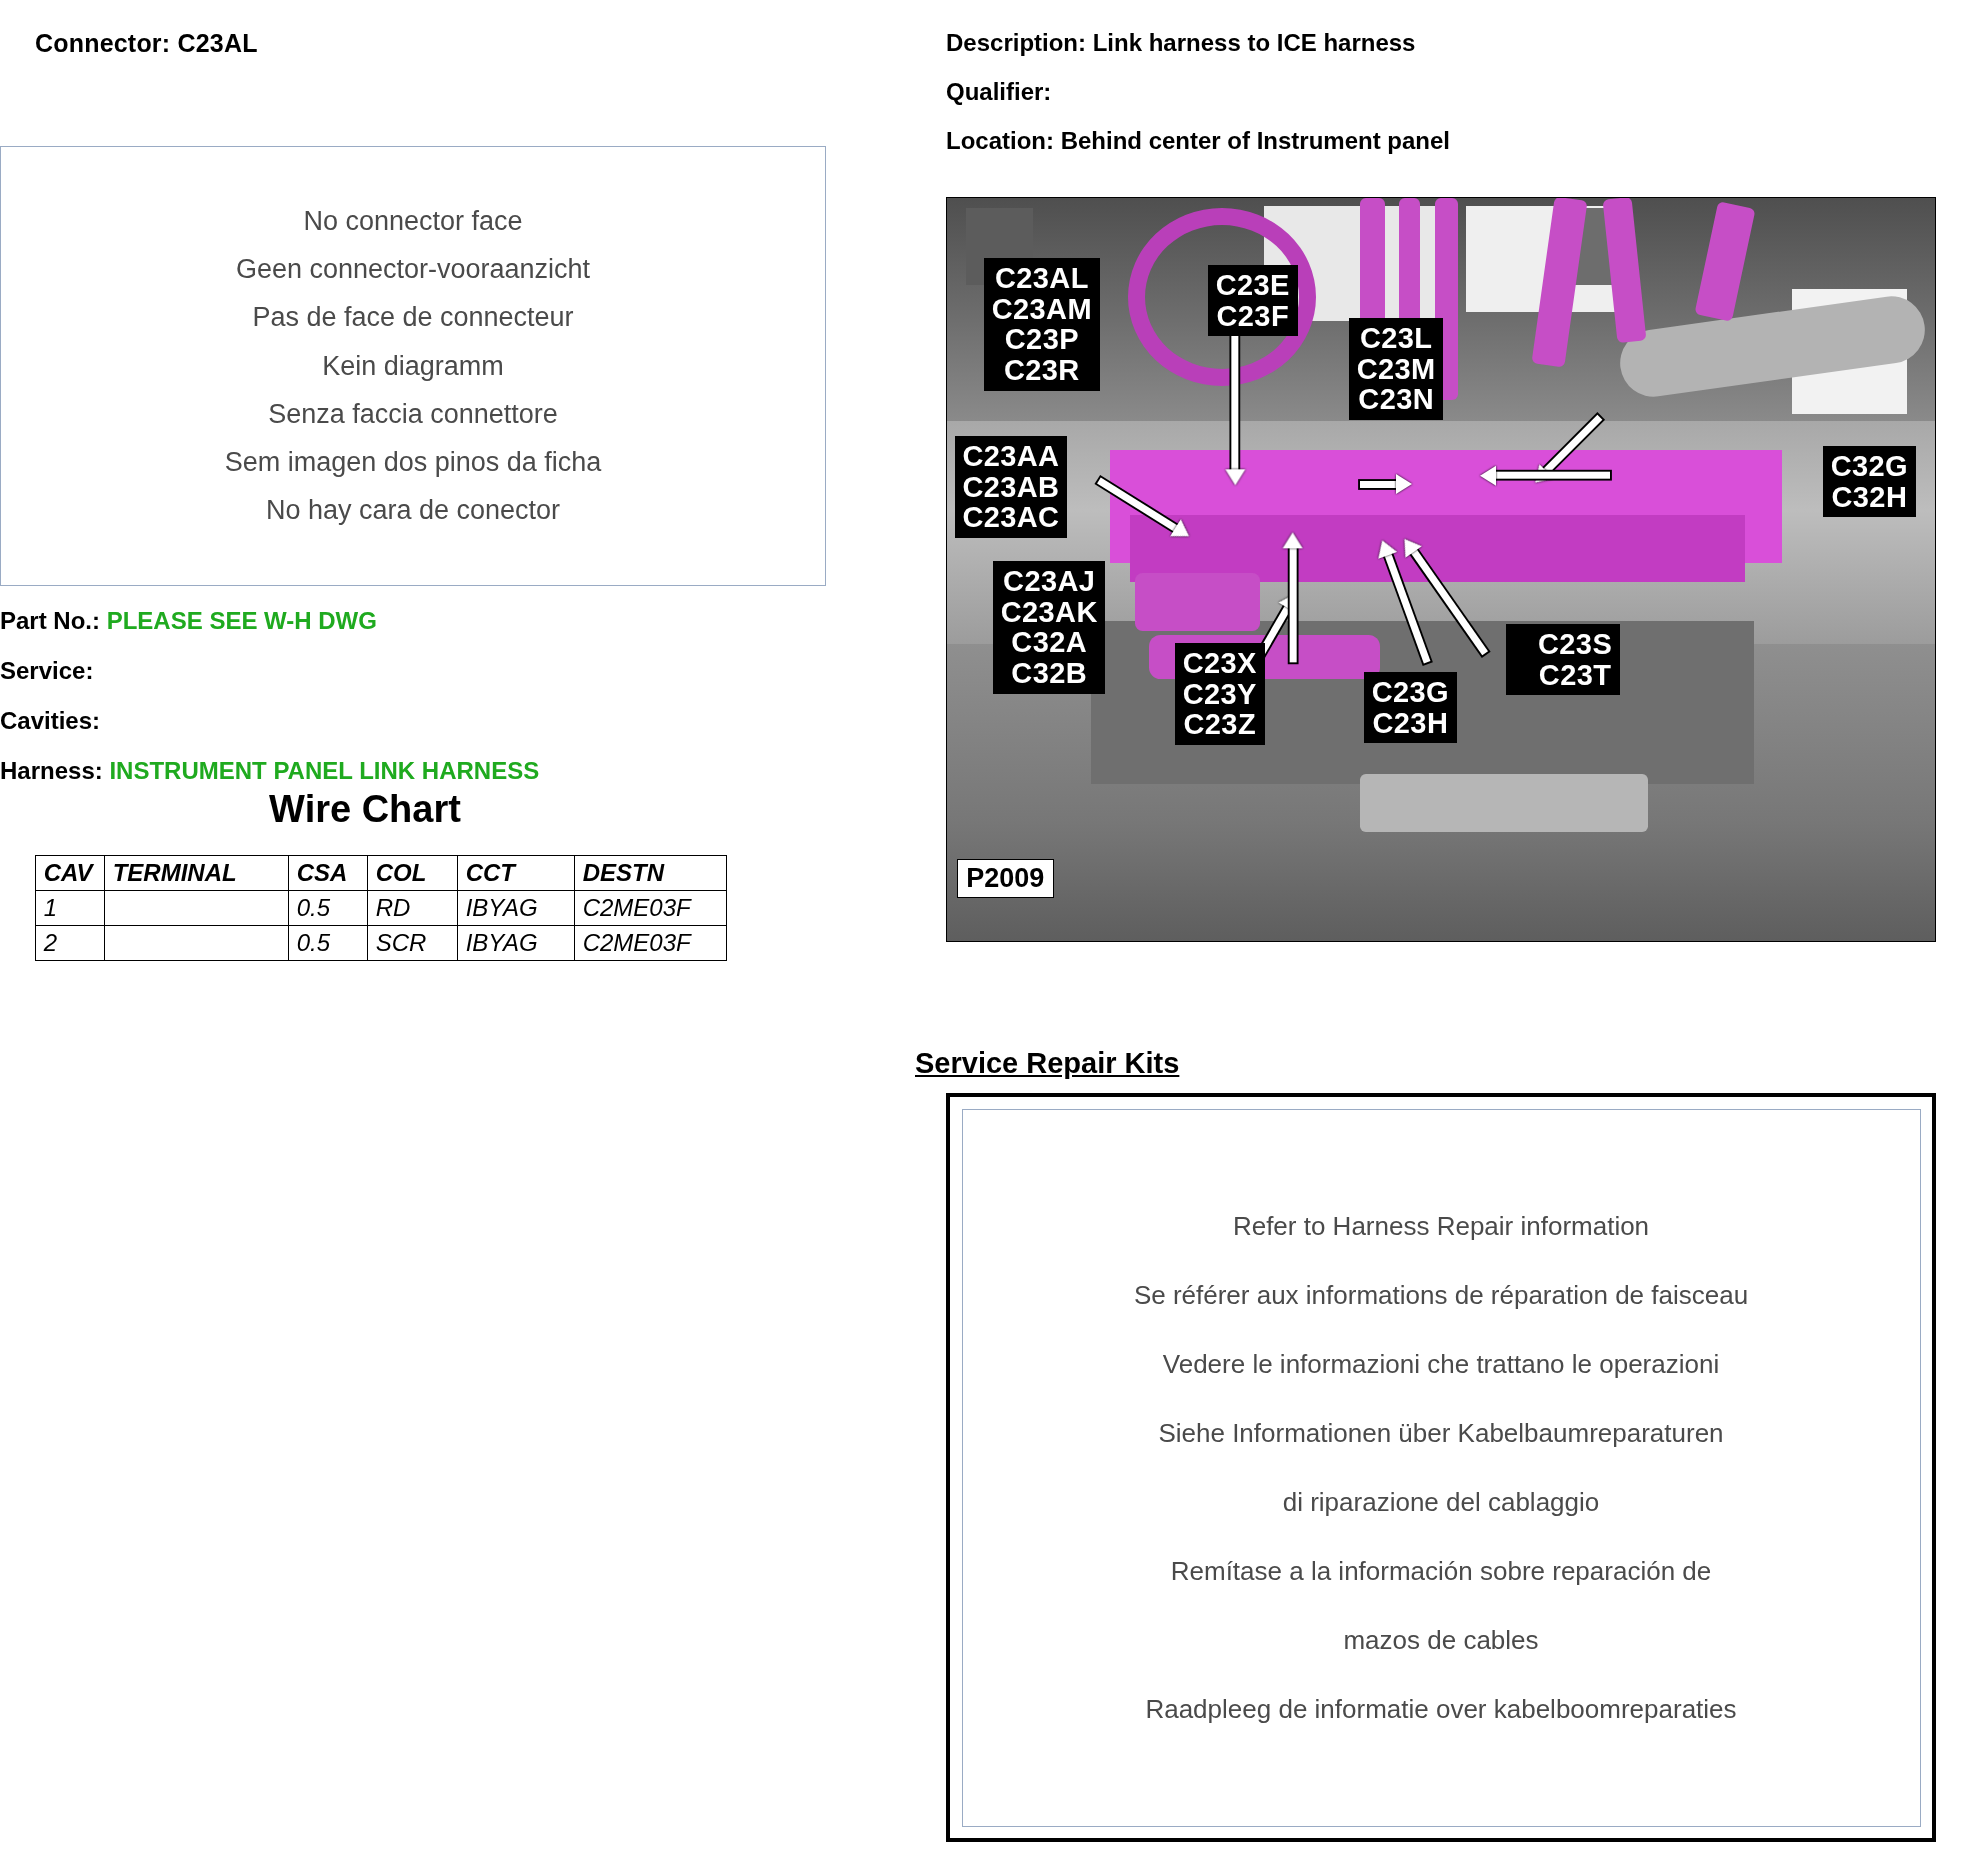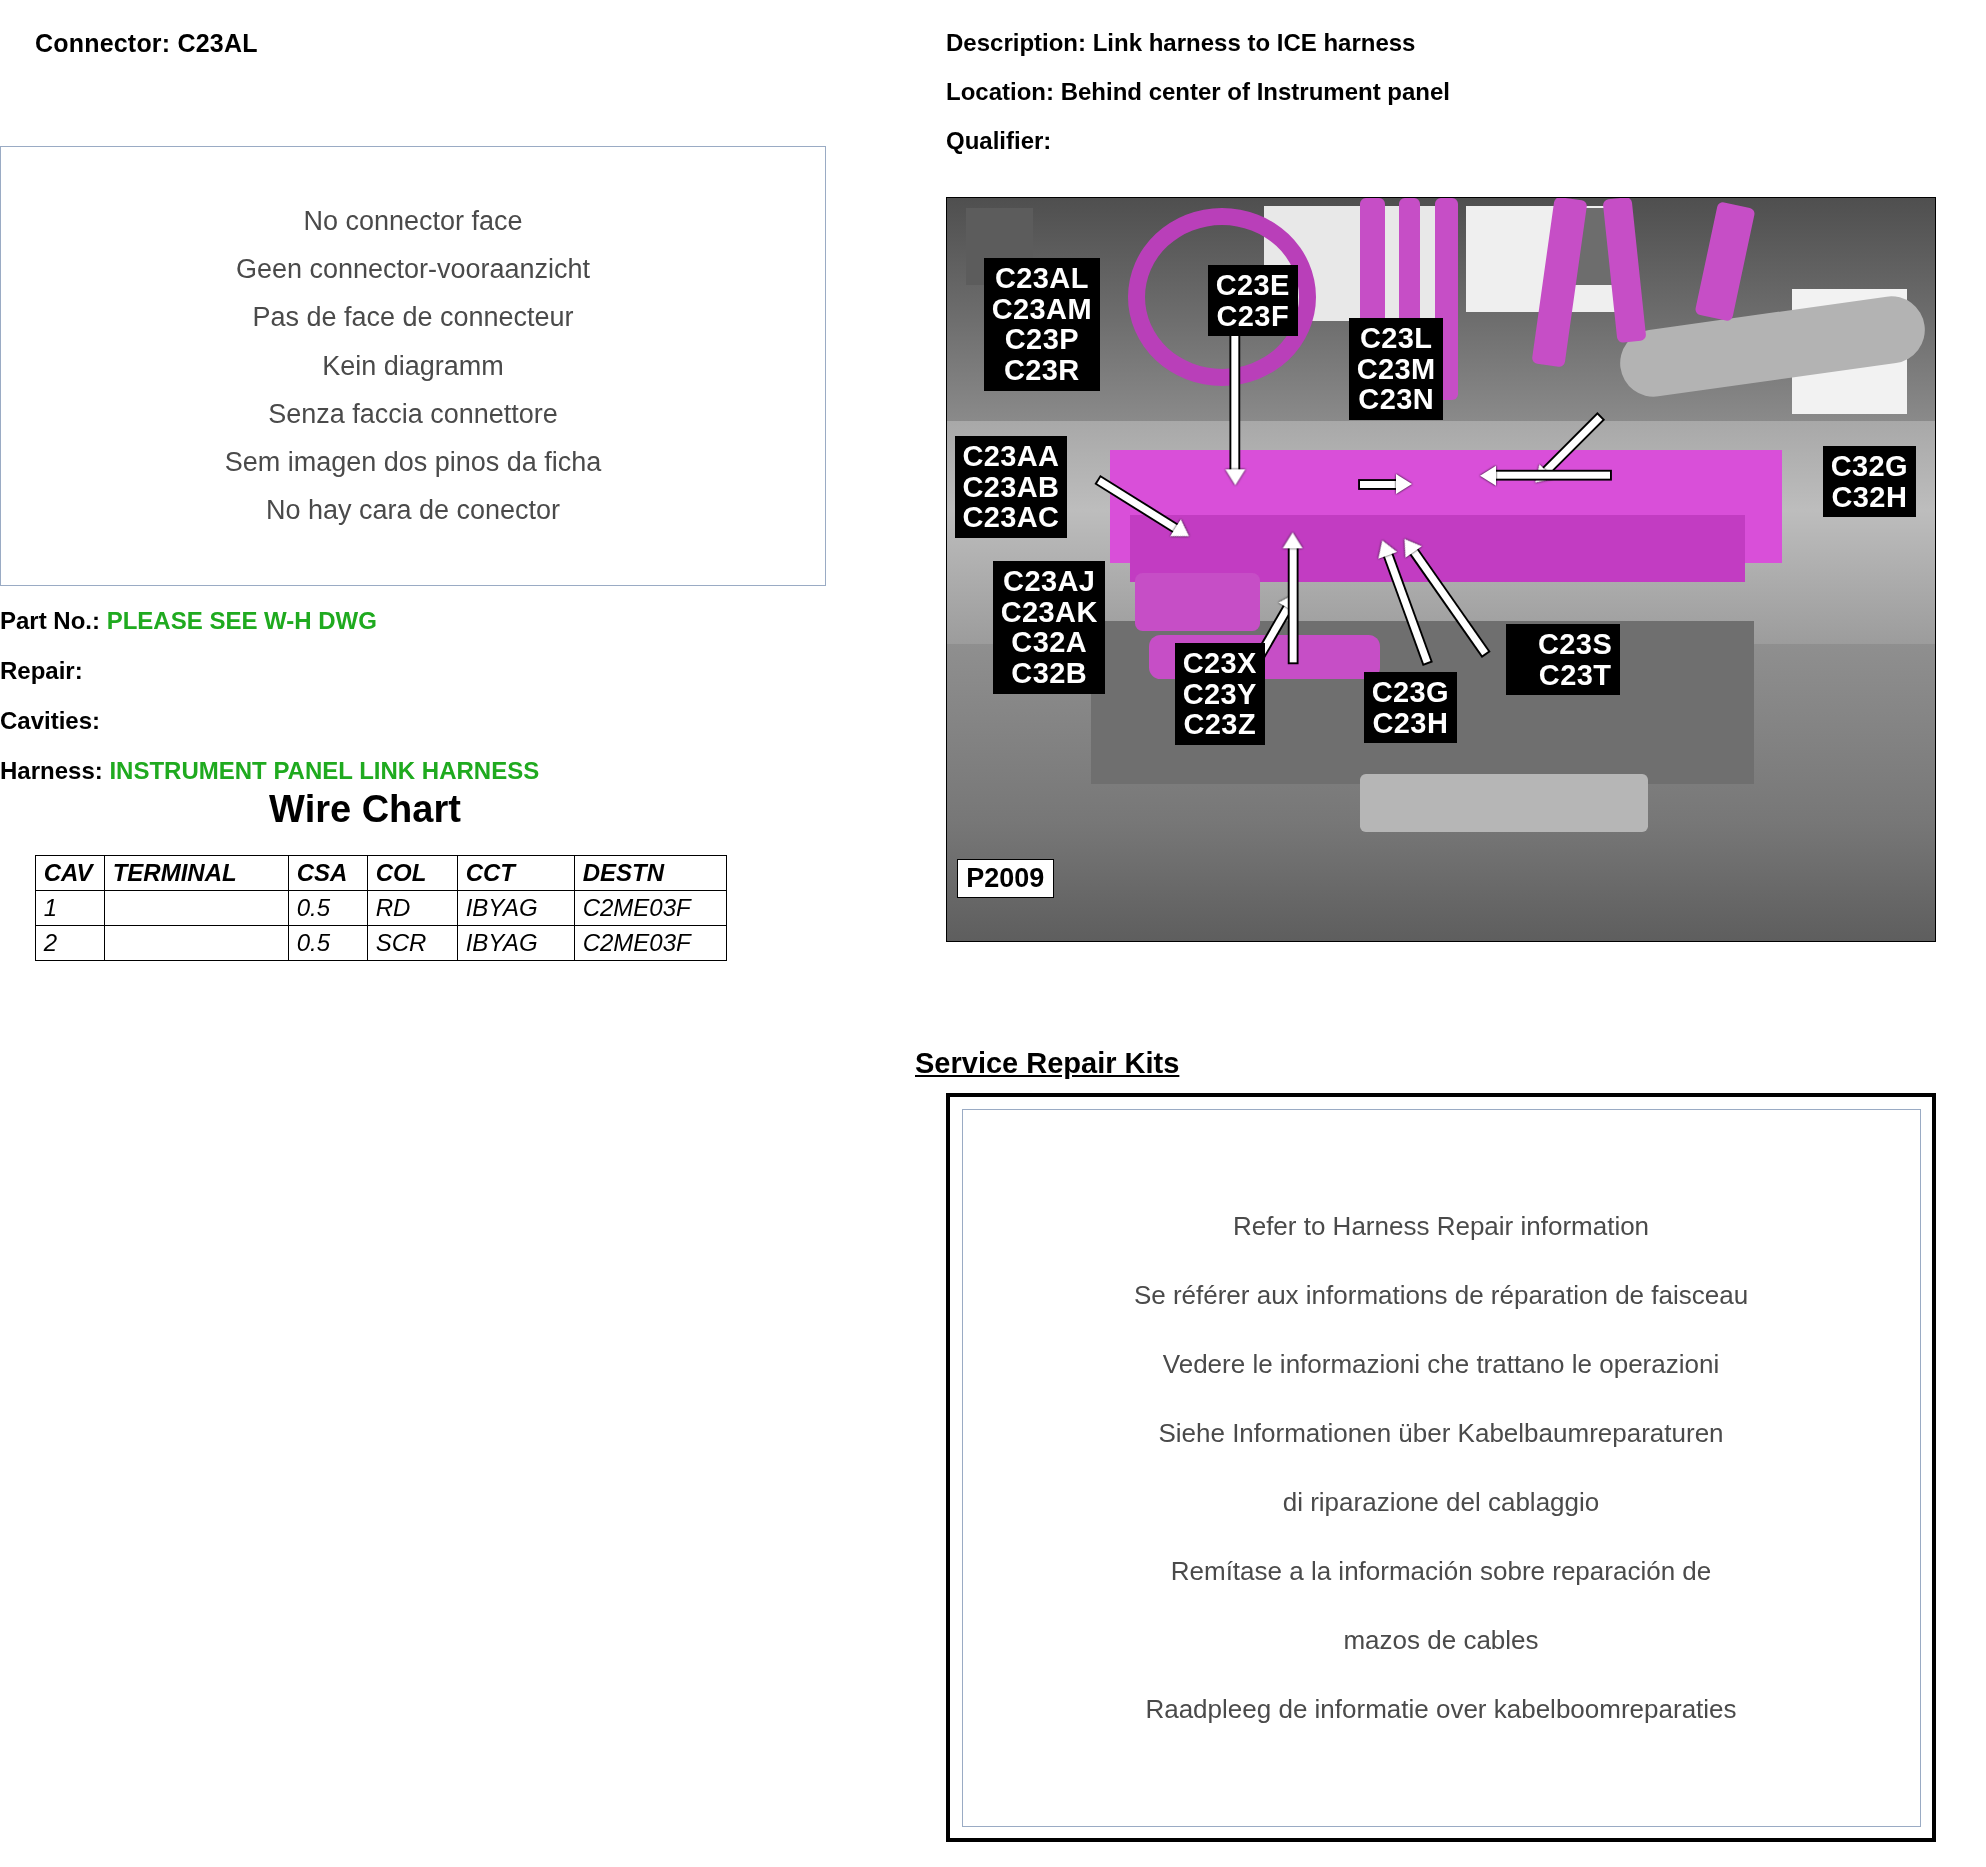--- a/index.html
+++ b/index.html
@@ -298,21 +298,21 @@
   <div class="nf-line">Sem imagen dos pinos da ficha</div>
   <div class="nf-line">No hay cara de conector</div>
 </div>
 
 <div id="meta-block">
   <div class="hdr-line">
     <span>Part No.:</span>
     <span class="val-green">PLEASE SEE W-H DWG</span>
   </div>
   <div class="hdr-line">
-    <span>Repair:</span>
+    <span>Service:</span>
     <span class="val-green"></span>
   </div>
   <div class="hdr-line">
     <span>Cavities:</span>
     <span class="val-green"></span>
   </div>
   <div class="hdr-line">
     <span>Harness:</span>
     <span class="val-green">INSTRUMENT PANEL LINK HARNESS</span>
   </div>
@@ -346,22 +346,22 @@
       <td>0.5</td>
       <td>SCR</td>
       <td>IBYAG</td>
       <td>C2ME03F</td>
     </tr>
   </tbody>
 </table>
 
 <div id="right-col">
   <div class="hdr-line">Description: Link harness to ICE harness</div>
+  <div class="hdr-line">Qualifier:</div>
   <div class="hdr-line">Location: Behind center of Instrument panel</div>
-  <div class="hdr-line">Qualifier:</div>
 </div>
 
 <div id="photo-panel">
   <div class="ph" id="ph-top-dark"></div>
   <div class="ph" id="ph-mid"></div>
   <div class="ph" id="ph-bottom"></div>
   <div class="ph" id="ph-white-1"></div>
   <div class="ph" id="ph-white-2"></div>
   <div class="ph" id="ph-white-3"></div>
   <div class="ph" id="ph-bracket"></div>

